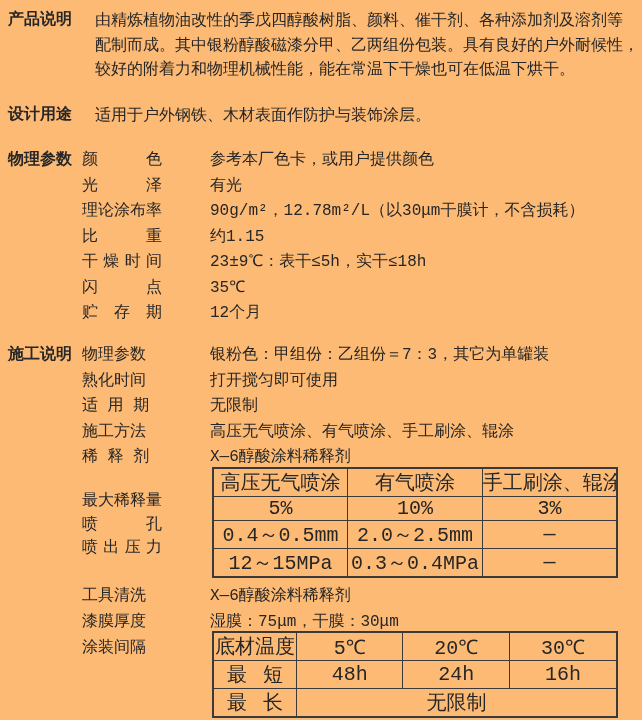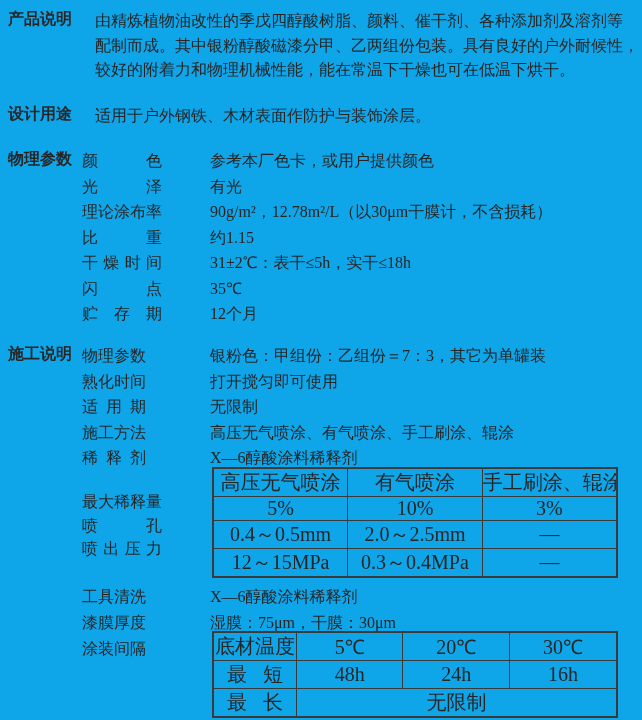--- a/index.html
+++ b/index.html
@@ -1,22 +1,22 @@
 <!DOCTYPE html>
 <html><head>
 <meta charset="utf-8">
 <style>
   html, body { margin: 0; padding: 0; background: #ffffff; }
   .page {
     position: relative;
     width: 642px;
     height: 720px;
-    background: #0ea5e9;
+    background: #fdba74;
     color: #262626;
-    font-family: Liberation Serif, serif;
+    font-family: Liberation Mono, monospace;
     font-size: 16px;
     overflow: hidden;
   }
   .sec-label {
     position: absolute;
     left: 8px;
     font-weight: bold;
     white-space: nowrap;
   }
   .para {
@@ -89,21 +89,21 @@
     <div class="prow">
       <span class="jlabel w80">理论涂布率</span>
       <span class="val-physical">90g/m²，12.78m²/L（以30μm干膜计，不含损耗）</span>
     </div>
     <div class="prow">
       <span class="jlabel w80">比 重</span>
       <span class="val-physical">约1.15</span>
     </div>
     <div class="prow">
       <span class="jlabel w80">干燥时间</span>
-      <span class="val-physical">31±2℃：表干≤5h，实干≤18h</span>
+      <span class="val-physical">23±9℃：表干≤5h，实干≤18h</span>
     </div>
     <div class="prow">
       <span class="jlabel w80">闪 点</span>
       <span class="val-physical">35℃</span>
     </div>
     <div class="prow">
       <span class="jlabel w80">贮 存 期</span>
       <span class="val-physical">12个月</span>
     </div>
   </div>

